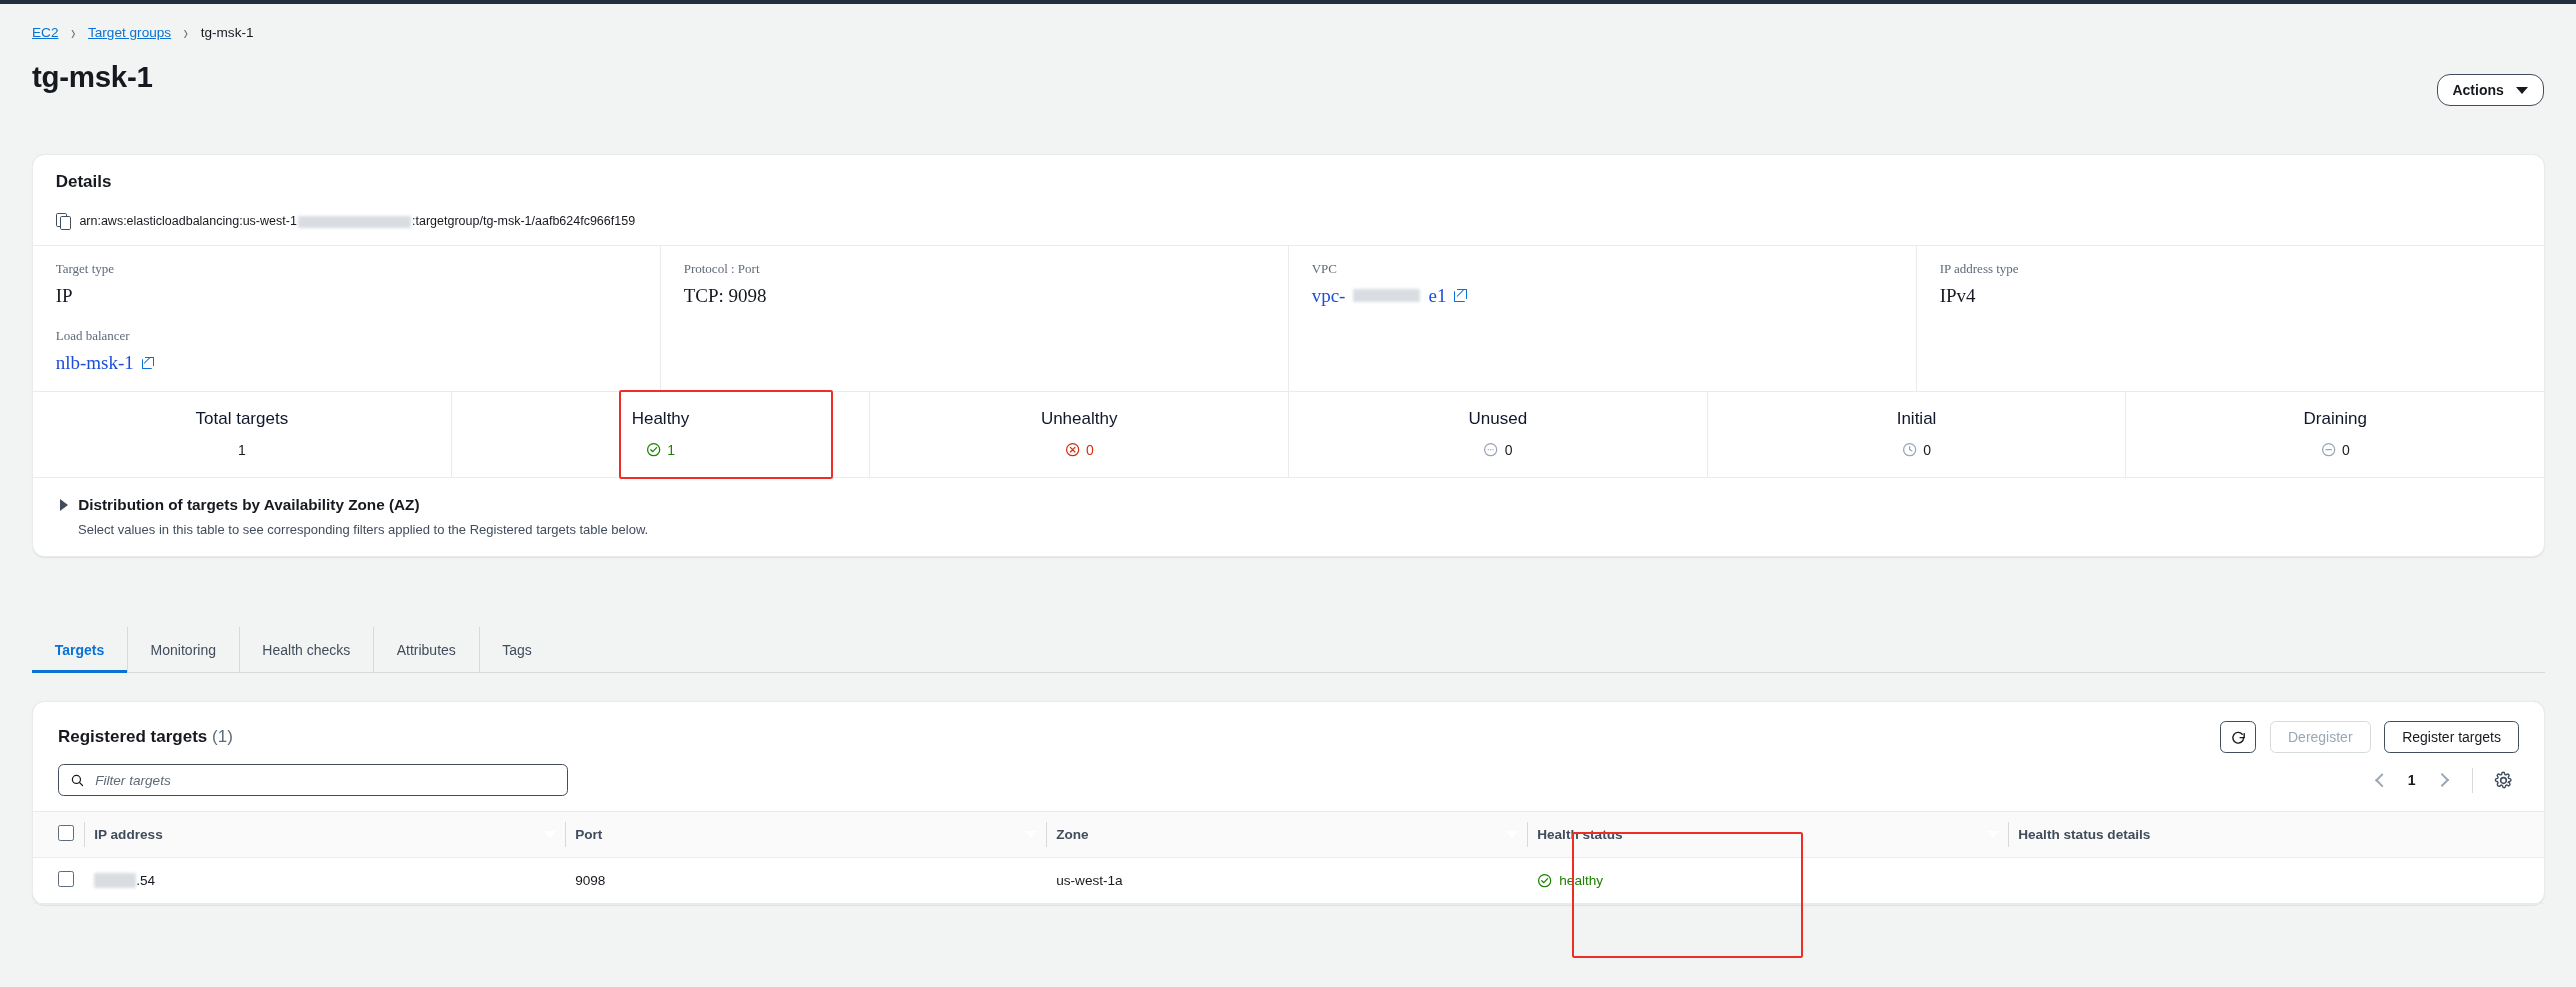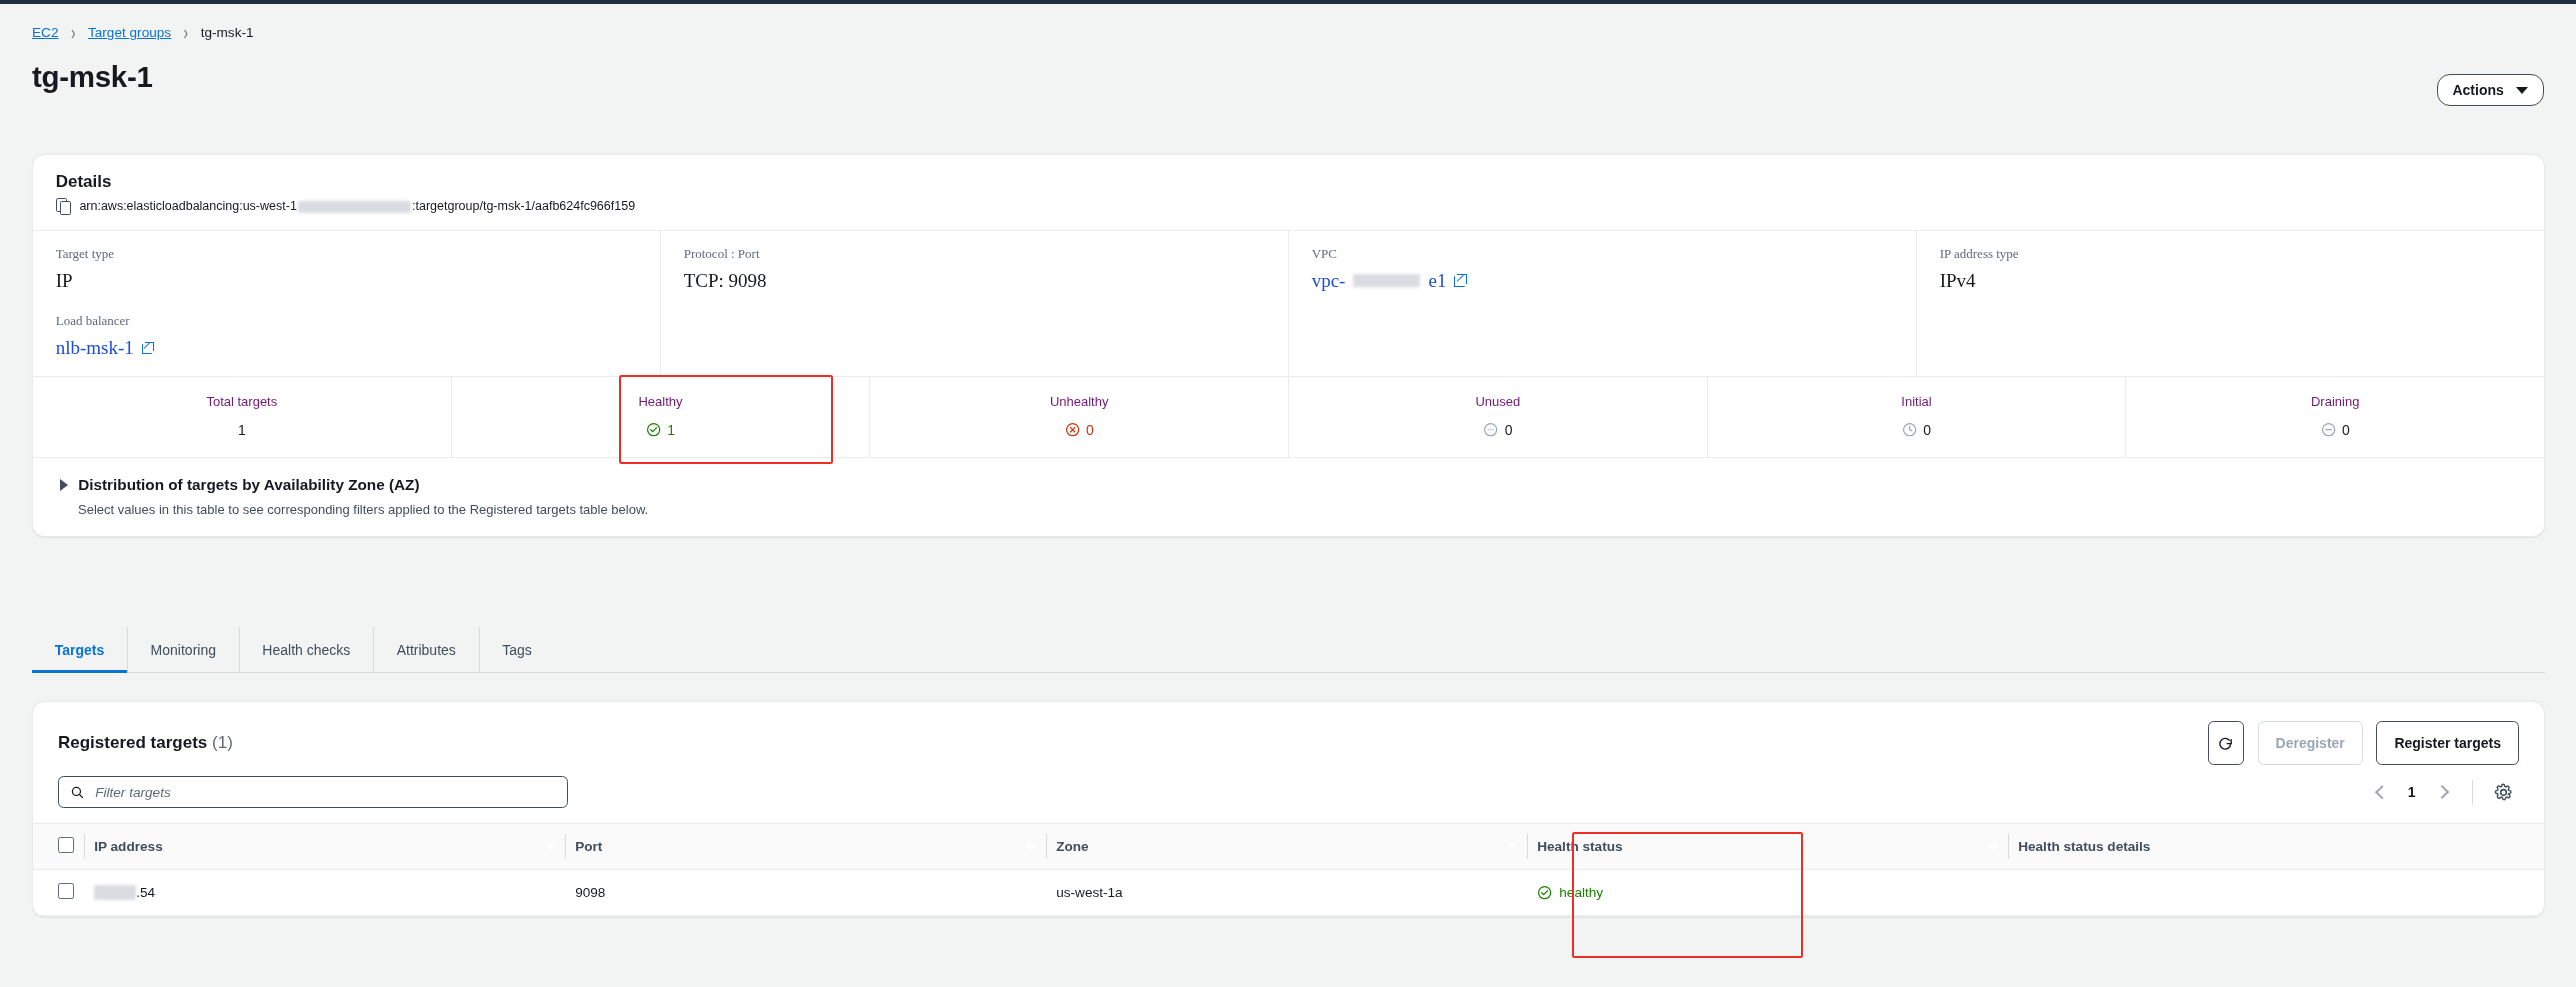--- a/index.html
+++ b/index.html
@@ -106,21 +106,21 @@
     border-radius: 12.5px;
     box-shadow: 0 0.6px 1.1px rgba(0,0,0,0.08);
   }
   .details-head {
     padding: 17px 22.7px 0 22.7px;
   }
   .details-title {
     font-size: 17px;
     font-weight: bold;
     color: #16191f;
-    margin-bottom: 6px;
+    margin-bottom: 21px;
   }
   .arn-row {
     display: flex;
     align-items: center;
     gap: 9px;
     padding-bottom: 16px;
   }
   .copy-icon {
     width: 14.7px;
     height: 16px;
@@ -235,22 +235,22 @@
   }
   .stat {
     flex: 1 1 0;
     padding: 17px 0 19px 0;
     text-align: center;
     border-left: 0.6px solid #e9ebed;
     position: relative;
   }
   .stat:first-child { border-left: none; }
   .stat-label {
-    font-size: 13px;
-    color: #701a75;
+    font-size: 17px;
+    color: #0f172a;
     margin-bottom: 12.5px;
   }
   .stat-value {
     font-size: 14px;
     color: #16191f;
     display: flex;
     align-items: center;
     justify-content: center;
     gap: 6.2px;
   }
@@ -364,25 +364,25 @@
   .tc-count {
     font-weight: normal;
     color: #5f6b7a;
   }
   .tc-actions {
     display: flex;
     align-items: center;
     gap: 13.6px;
   }
   .btn {
-    height: 44px;
+    height: 32px;
     padding: 0 17px;
     border-radius: 5.7px;
     font-size: 14px;
-    font-weight: bold;
+    font-weight: normal;
     background: #ffffff;
     border: 1.1px solid #414d5c;
     color: #16191f;
     display: flex;
     align-items: center;
     justify-content: center;
     cursor: pointer;
     white-space: nowrap;
   }
   .btn.icon-only { width: 36px; padding: 0; }

